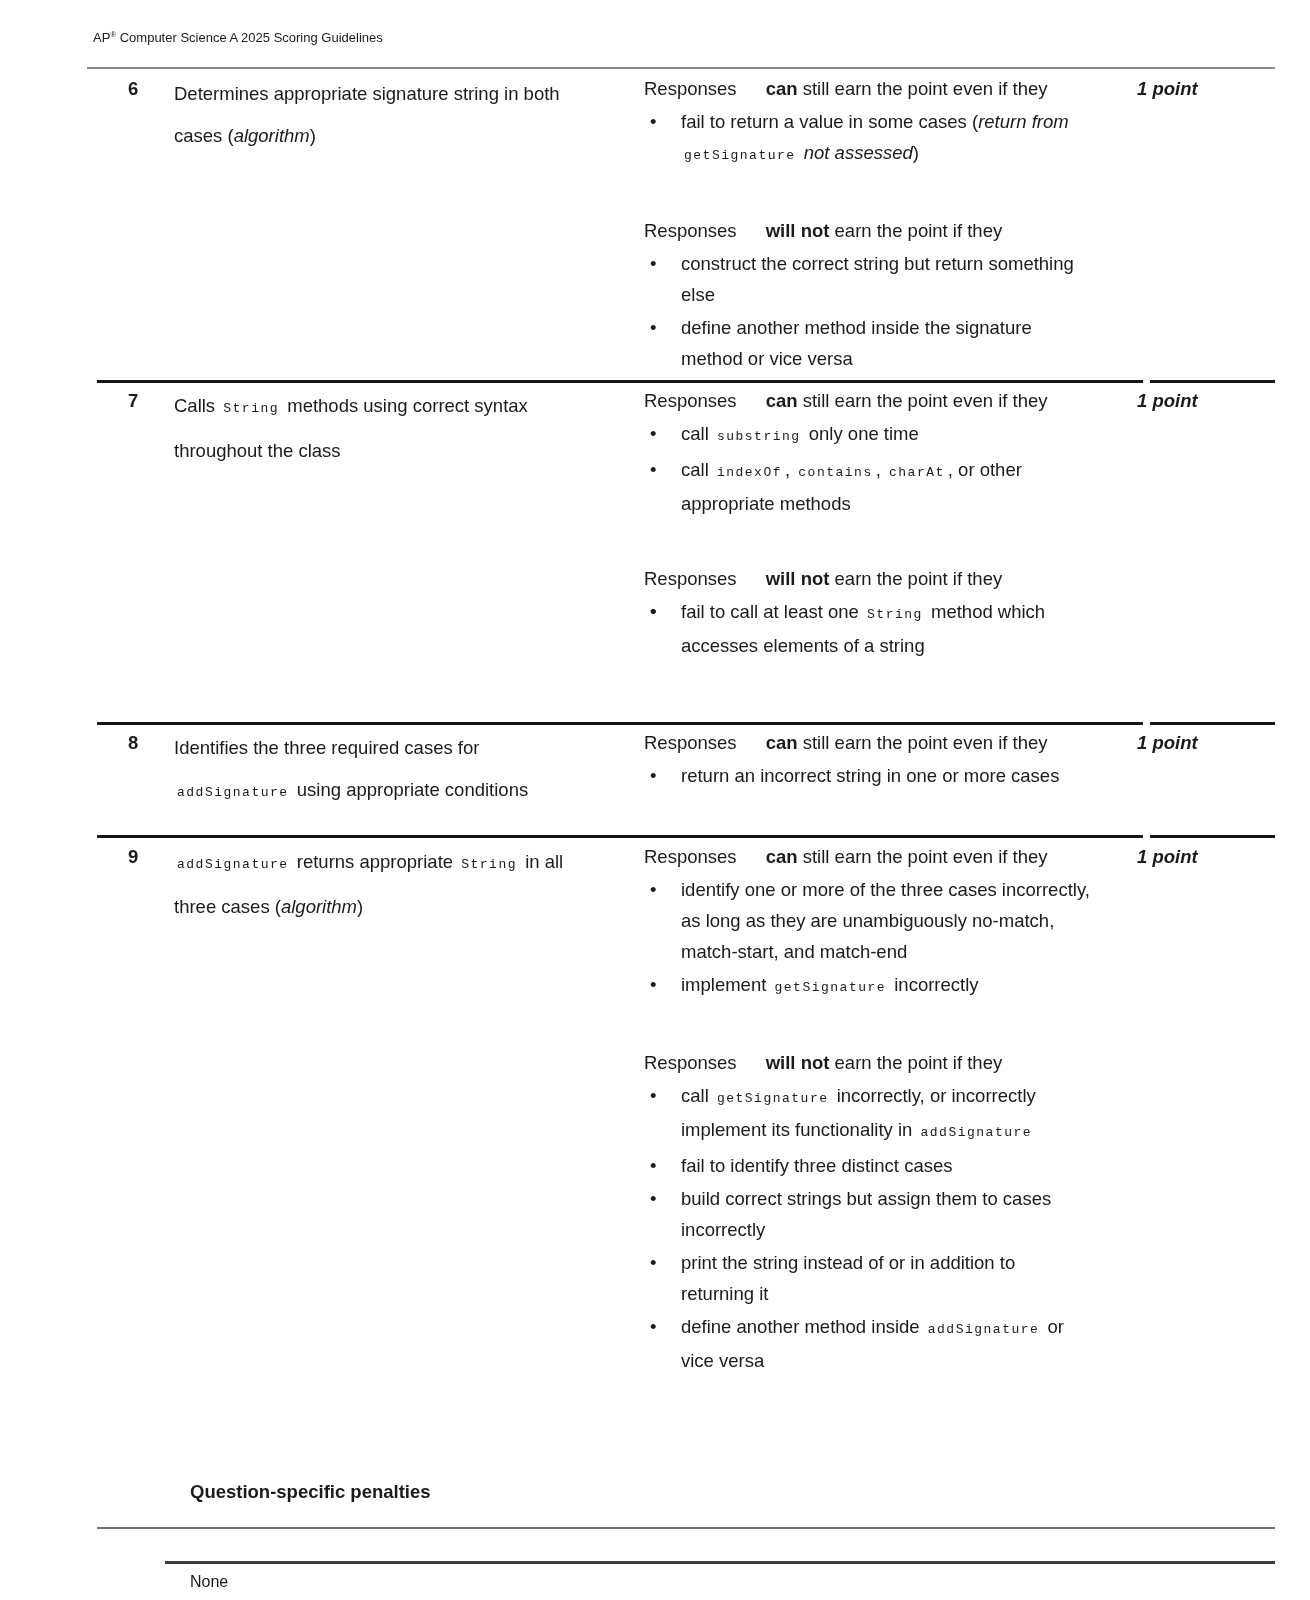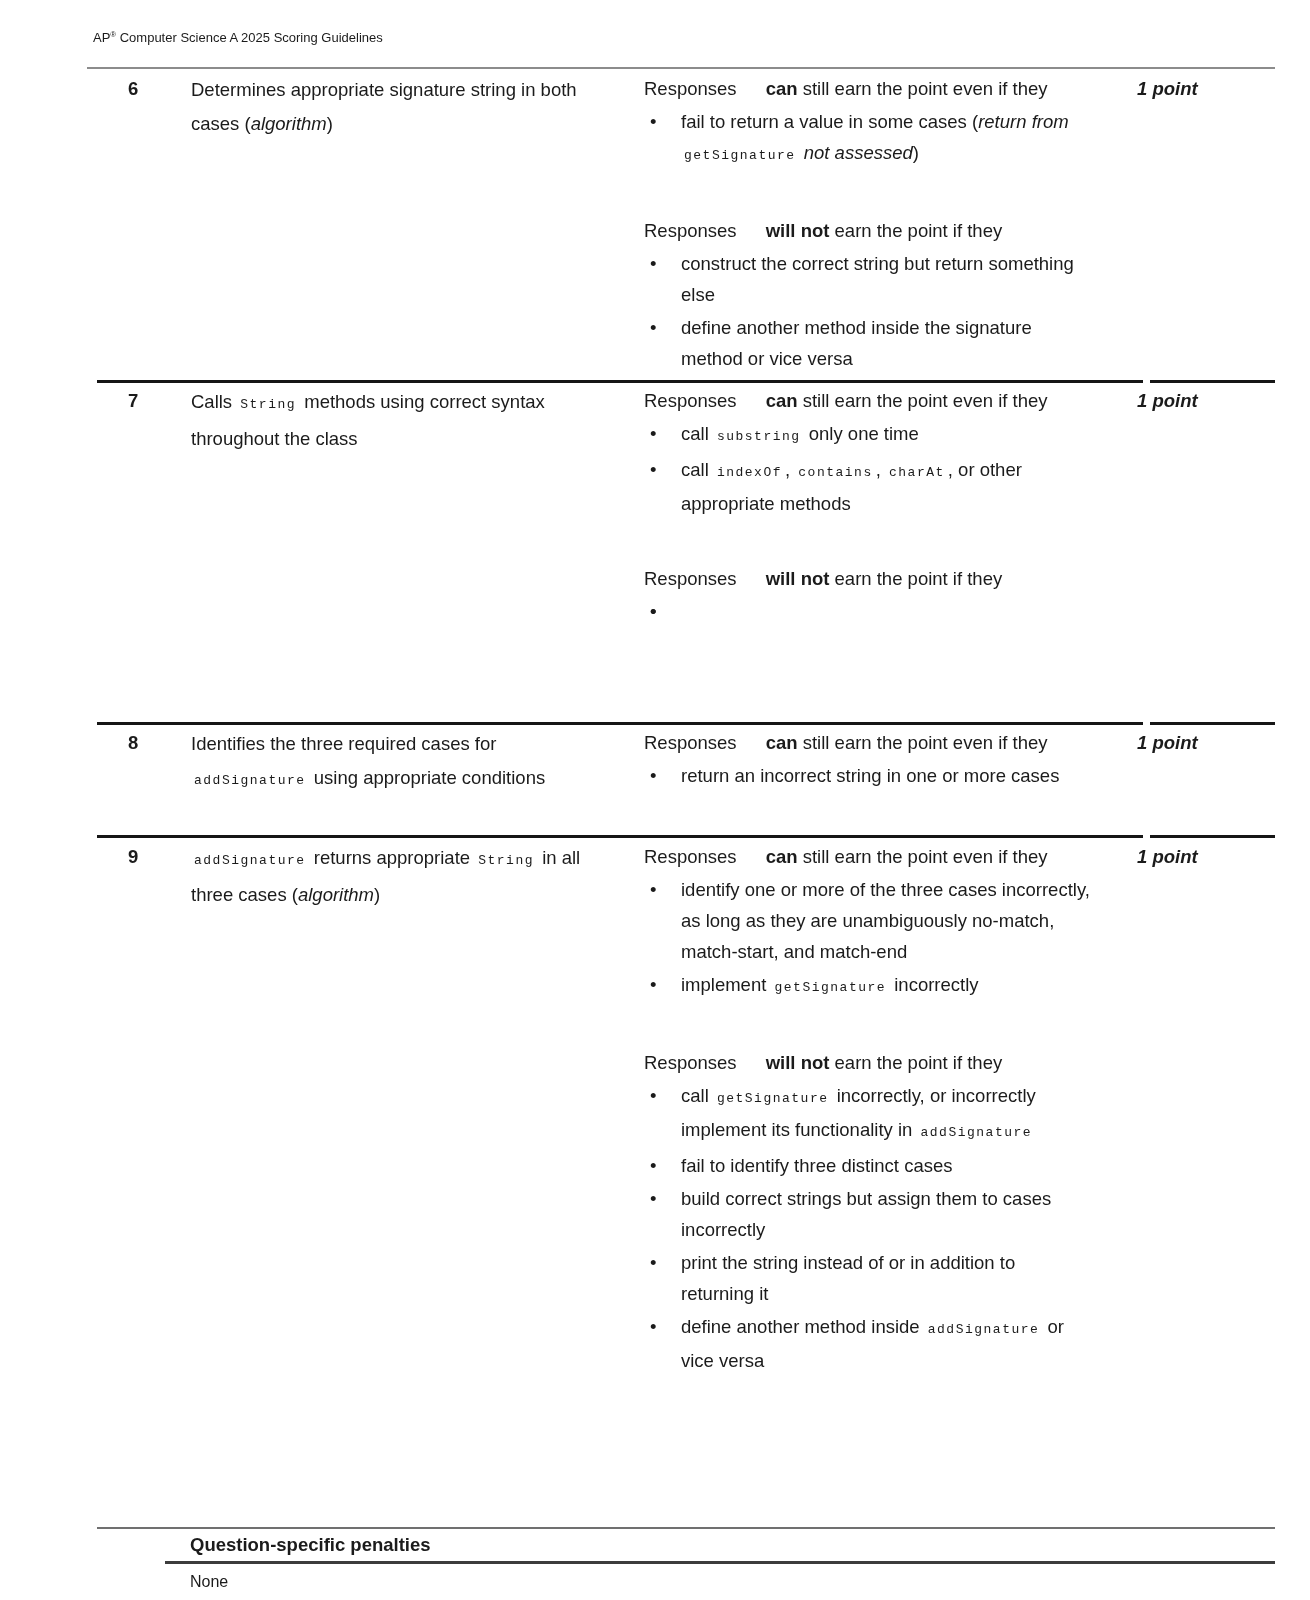--- a/index.html
+++ b/index.html
@@ -8,34 +8,34 @@
     font-family:"Liberation Sans","DejaVu Sans",sans-serif;
     color:#1b1b1b;overflow:hidden;
   }
   .abs{position:absolute;}
   
   .doc-header{left:93px;top:24px;font-size:13px;line-height:22px;}
   .rule-header{left:87px;top:67px;width:1188px;height:2px;background:#8c8c8c;}
   
   .score-row{left:0;right:0;}
   .cell-number{position:absolute;left:128px;top:0;width:44px;font-weight:bold;font-size:18.5px;line-height:31px;}
-  .cell-desc{position:absolute;left:191px;top:0;width:395px;font-size:18.5px;line-height:34px;}
+  .cell-desc{position:absolute;left:174px;top:0;width:395px;font-size:18.5px;line-height:42px;}
   .cell-criteria{position:absolute;left:644px;top:0;width:446px;font-size:18.5px;line-height:31px;}
   .cell-points{position:absolute;left:1137px;top:0;width:120px;font-weight:bold;font-size:18.5px;line-height:31px;font-style:italic;}
   .crit-intro{margin:0;}
   .crit-spacer{height:44px;}
   .bullet-item{position:relative;padding-left:37px;margin-top:2px;}
   .bullet-dot{position:absolute;left:6px;top:0;}
   
   .divider-left{left:97px;width:1046px;height:3px;background:#161616;}
   .divider-right{left:1150px;width:125px;height:3px;background:#161616;}
   
   .rule-pen-top{left:97px;top:1527px;width:1178px;height:2px;background:#707070;}
   .rule-pen-mid{left:165px;top:1561px;width:1110px;height:2.5px;background:#3c3c3c;}
-  .pen-title{left:190px;top:1531px;font-size:18.5px;font-weight:bold;line-height:28px;}
+  .pen-title{left:190px;top:1478px;font-size:18.5px;font-weight:bold;line-height:28px;}
   .pen-value{left:190px;top:1568px;font-size:16px;line-height:28px;}
   
   .seg-b{font-weight:bold;margin-left:24px;}
   .seg-i{font-style:italic;}
   .seg-code{font-family:"Liberation Mono","DejaVu Sans Mono",monospace;font-size:13px;letter-spacing:1.5px;padding:0 3px;}
   .seg-sup{font-size:0.6em;vertical-align:super;}
 </style>
 </head>
 <body>
 
@@ -62,21 +62,21 @@
 <section class="abs score-row" style="top:385px">
   <div class="cell-number">7</div>
   <div class="cell-desc"><span>Calls </span><span class="seg-code">String</span><span> methods using correct syntax throughout the class</span></div>
   <div class="cell-criteria">
       <div class="crit-intro"><span>Responses </span><span class="seg-b">can</span><span> still earn the point even if they</span></div>
       <div class="bullet-item"><span class="bullet-dot">•</span><span class="bullet-text"><span>call </span><span class="seg-code">substring</span><span> only one time</span></span></div>
       <div class="bullet-item"><span class="bullet-dot">•</span><span class="bullet-text"><span>call </span><span class="seg-code">indexOf</span><span>, </span><span class="seg-code">contains</span><span>, </span><span class="seg-code">charAt</span><span>, or other appropriate methods</span></span></div>
       <div class="crit-spacer"></div>
       <div class="crit-intro"><span>Responses </span><span class="seg-b">will not</span><span> earn the point if they</span></div>
       <div class="bullet-item"><span class="bullet-dot">•</span></div>
-      <div class="bullet-item"><span class="bullet-dot">•</span></div>
+      <div class="bullet-item"><span class="bullet-dot">•</span><span class="bullet-text"><span>fail to call at least one </span><span class="seg-code">String</span><span> method which accesses elements of a string</span></span></div>
     </div>
   <div class="cell-points">1 point</div>
 </section>
 
 <div class="abs divider-left" style="top:722px"></div>
 <div class="abs divider-right" style="top:722px"></div>
 
 <section class="abs score-row" style="top:727px">
   <div class="cell-number">8</div>
   <div class="cell-desc"><span>Identifies the three required cases for </span><span class="seg-code">addSignature</span><span> using appropriate conditions</span></div>

